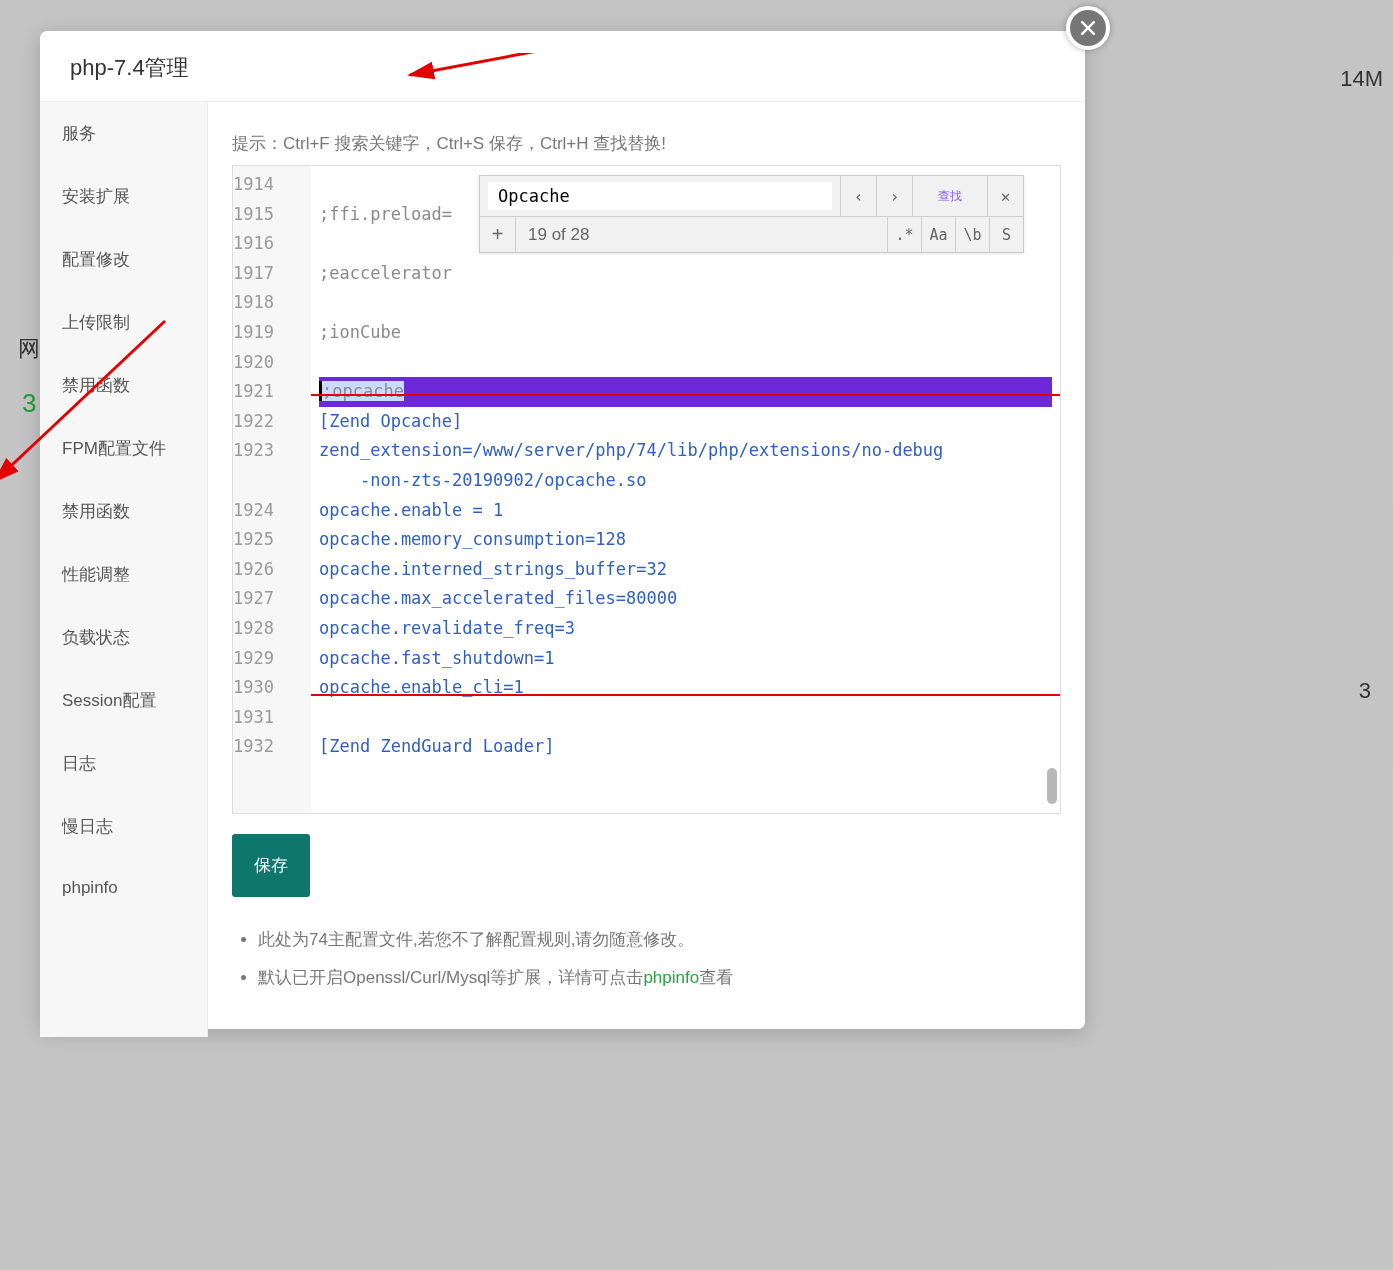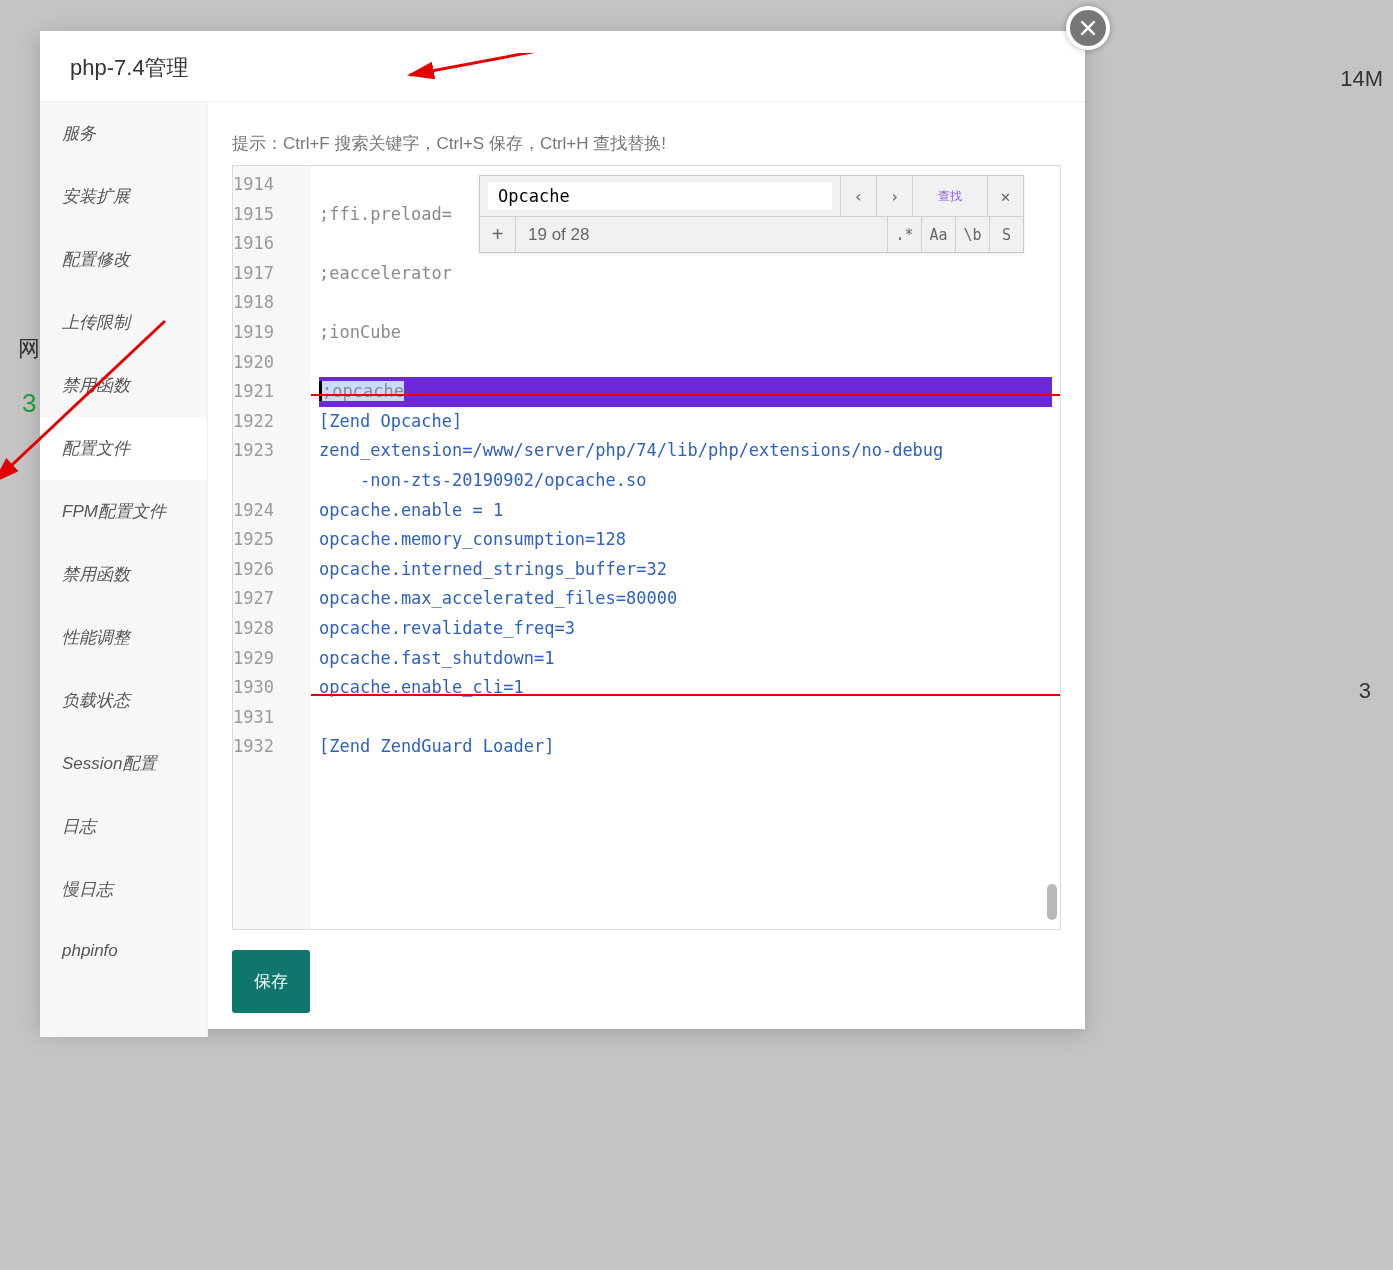--- a/index.html
+++ b/index.html
@@ -1,23 +1,23 @@
 <!DOCTYPE html>
 <html><head>
 <meta charset="utf-8">
 <style>
   * { box-sizing: border-box; }
   html,body { margin:0; padding:0; font-family: "Helvetica Neue", Arial, "PingFang SC", "Microsoft YaHei", sans-serif; }
   body { background:#f0f0f0; width:1393px; height:1270px; overflow:hidden; position:relative; }
   .backdrop { position:absolute; inset:0; background:rgba(0,0,0,0.18); }
-  .modal { position:absolute; left:40px; top:31px; width:1045px; height:998px; background:#fff; box-shadow:0 4px 20px rgba(0,0,0,0.18); }
+  .modal { position:absolute; left:40px; top:31px; width:1045px; height:998px; background:#fff; box-shadow:0 4px 20px rgba(0,0,0,0.18);border-radius:7px; }
   .modal-title { padding:22px 30px 0 30px; font-size:22px; color:#333; }
   .modal-body { display:flex; margin-top:18px; height:calc(100% - 62px); }
   .sidebar { width:168px; background:#f7f7f7; border-right:1px solid #eee; border-top:1px solid #eee; display:flex; flex-direction:column; }
-  .side-item { padding:20px 22px; font-size:17px; color:#555; cursor:pointer;font-style:italic; }
+  .side-item { padding:20px 22px; font-size:17px; color:#555; cursor:pointer; }
   .side-item.active { background:#fff; }
   .content { flex:1; padding:0 24px 24px 24px; border-top:1px solid #eee; display:flex; flex-direction:column; }
   .hint { margin-top:30px; font-size:17px; color:#777; }
   .editor-wrap { flex:1; margin-top:10px; border:1px solid #ddd; position:relative; display:flex; background:#fff; }
   .gutter { width:78px; background:#f7f7f7; text-align:left; padding:4px 8px 4px 0; font-family: "Consolas","Menlo",monospace; font-size:17px; color:#9a9a9a; line-height:29.6px; user-select:none; }
   .gutter div { height:29.6px; }
   .code { flex:1; padding:4px 8px; font-family:"Consolas","Menlo",monospace; font-size:17px; line-height:29.6px; color:#1b1b1b; overflow:hidden; position:relative; }
   .code-line { white-space:pre; height:29.6px; }
   .blue { color:#2d5fc4; }
   .dim { color:#8a8a8a; }
@@ -61,21 +61,20 @@
       </svg>
   </div>
   <div class="modal-title">php-7.4管理</div>
   <div class="modal-body">
     <div class="sidebar" id="sidebar">
         <div class="side-item">服务</div>
         <div class="side-item">安装扩展</div>
         <div class="side-item">配置修改</div>
         <div class="side-item">上传限制</div>
         <div class="side-item">禁用函数</div>
-        <div class="side-item active">配置文件</div>
         <div class="side-item">FPM配置文件</div>
         <div class="side-item">禁用函数</div>
         <div class="side-item">性能调整</div>
         <div class="side-item">负载状态</div>
         <div class="side-item">Session配置</div>
         <div class="side-item">日志</div>
         <div class="side-item">慢日志</div>
         <div class="side-item">phpinfo</div>
       </div>
     <div class="content">
@@ -154,20 +153,26 @@
           </div>
         </div>
 
         <div class="scrollbar-y">
           <div class="scrollbar-thumb"></div>
         </div>
       </div>
 
       <button class="save-btn">保存</button>
 
+      <ul class="notes">
+        <li>此处为74主配置文件,若您不了解配置规则,请勿随意修改。</li>
+        <li>
+          <span>默认已开启Openssl/Curl/Mysql等扩展，详情可点击</span><span class="link">phpinfo</span><span>查看</span>
+        </li>
+      </ul>
 
       <svg class="arrow" style="left:-65px; top:280px; width:200px; height:200px;">
         <defs>
             <marker id="ah1" markerWidth="10" markerHeight="10" refX="8" refY="3" orient="auto">
               <path d="M0,0 L9,3 L0,6 Z" fill="#e40000"></path>
             </marker>
           </defs>
         <line x1="190" y1="10" x2="20" y2="170" stroke="#e40000" stroke-width="3" marker-end="url(#ah1)"></line>
       </svg>
       <svg class="arrow" style="left:360px; top:22px; width:300px; height:60px;">

